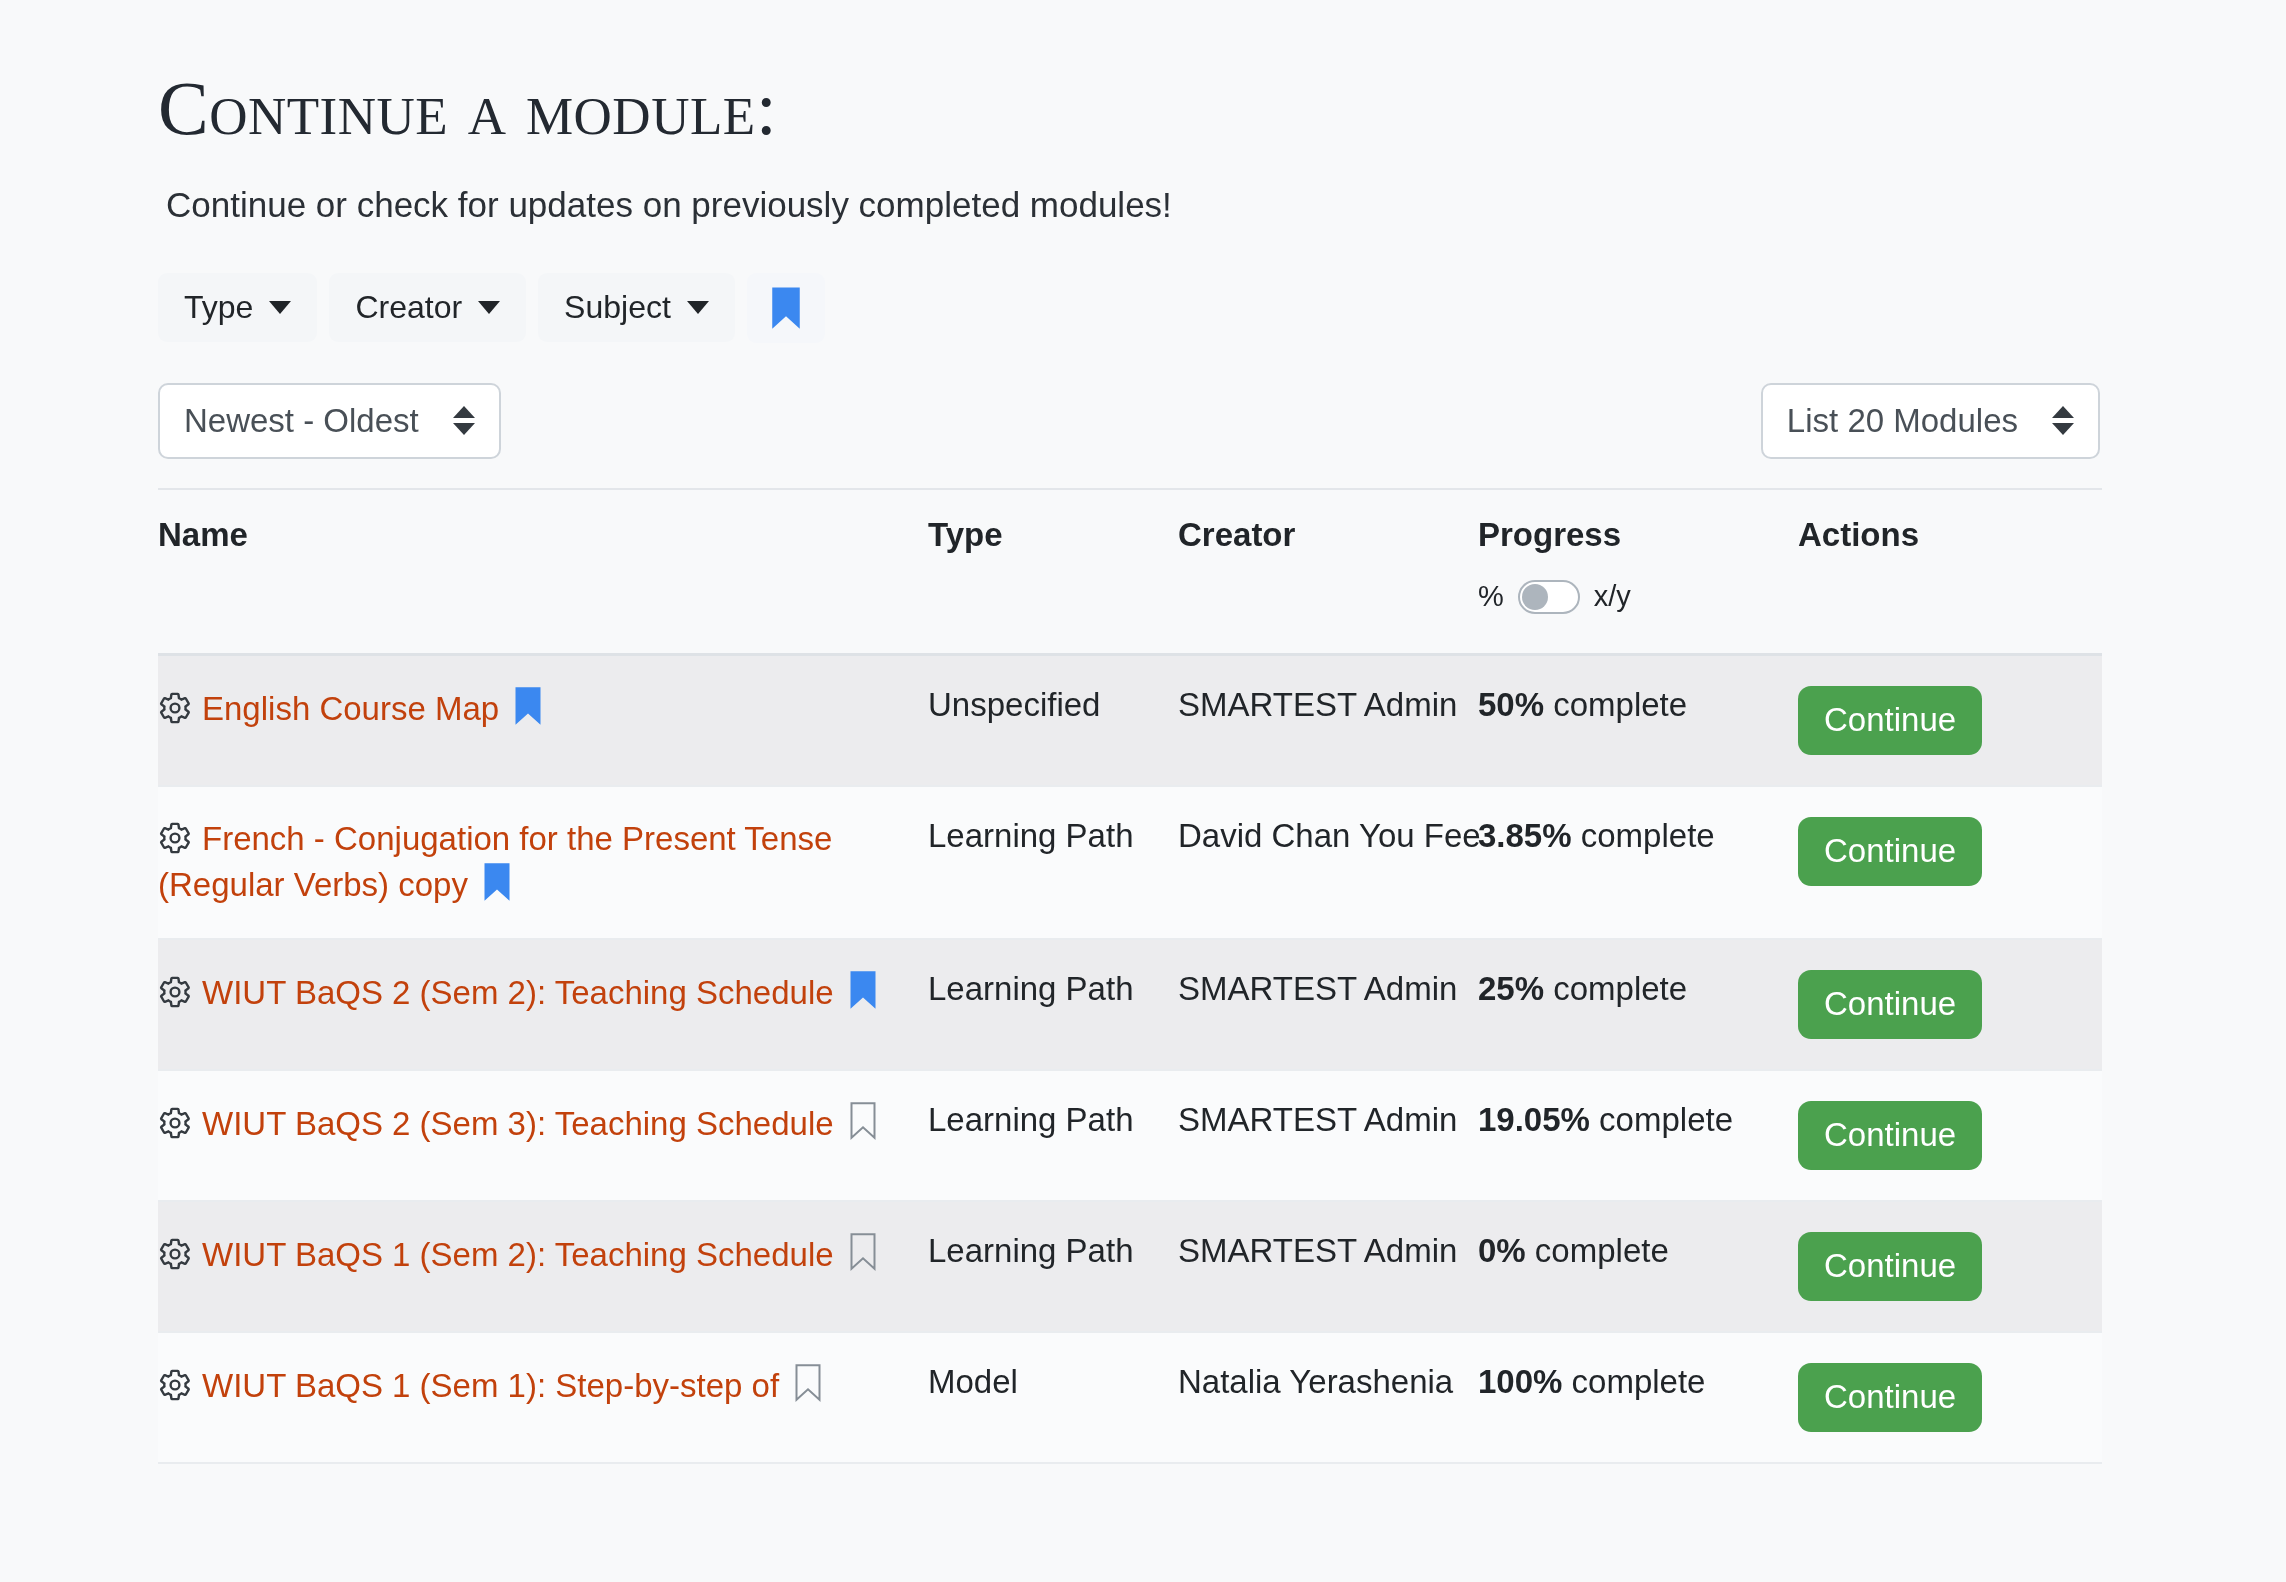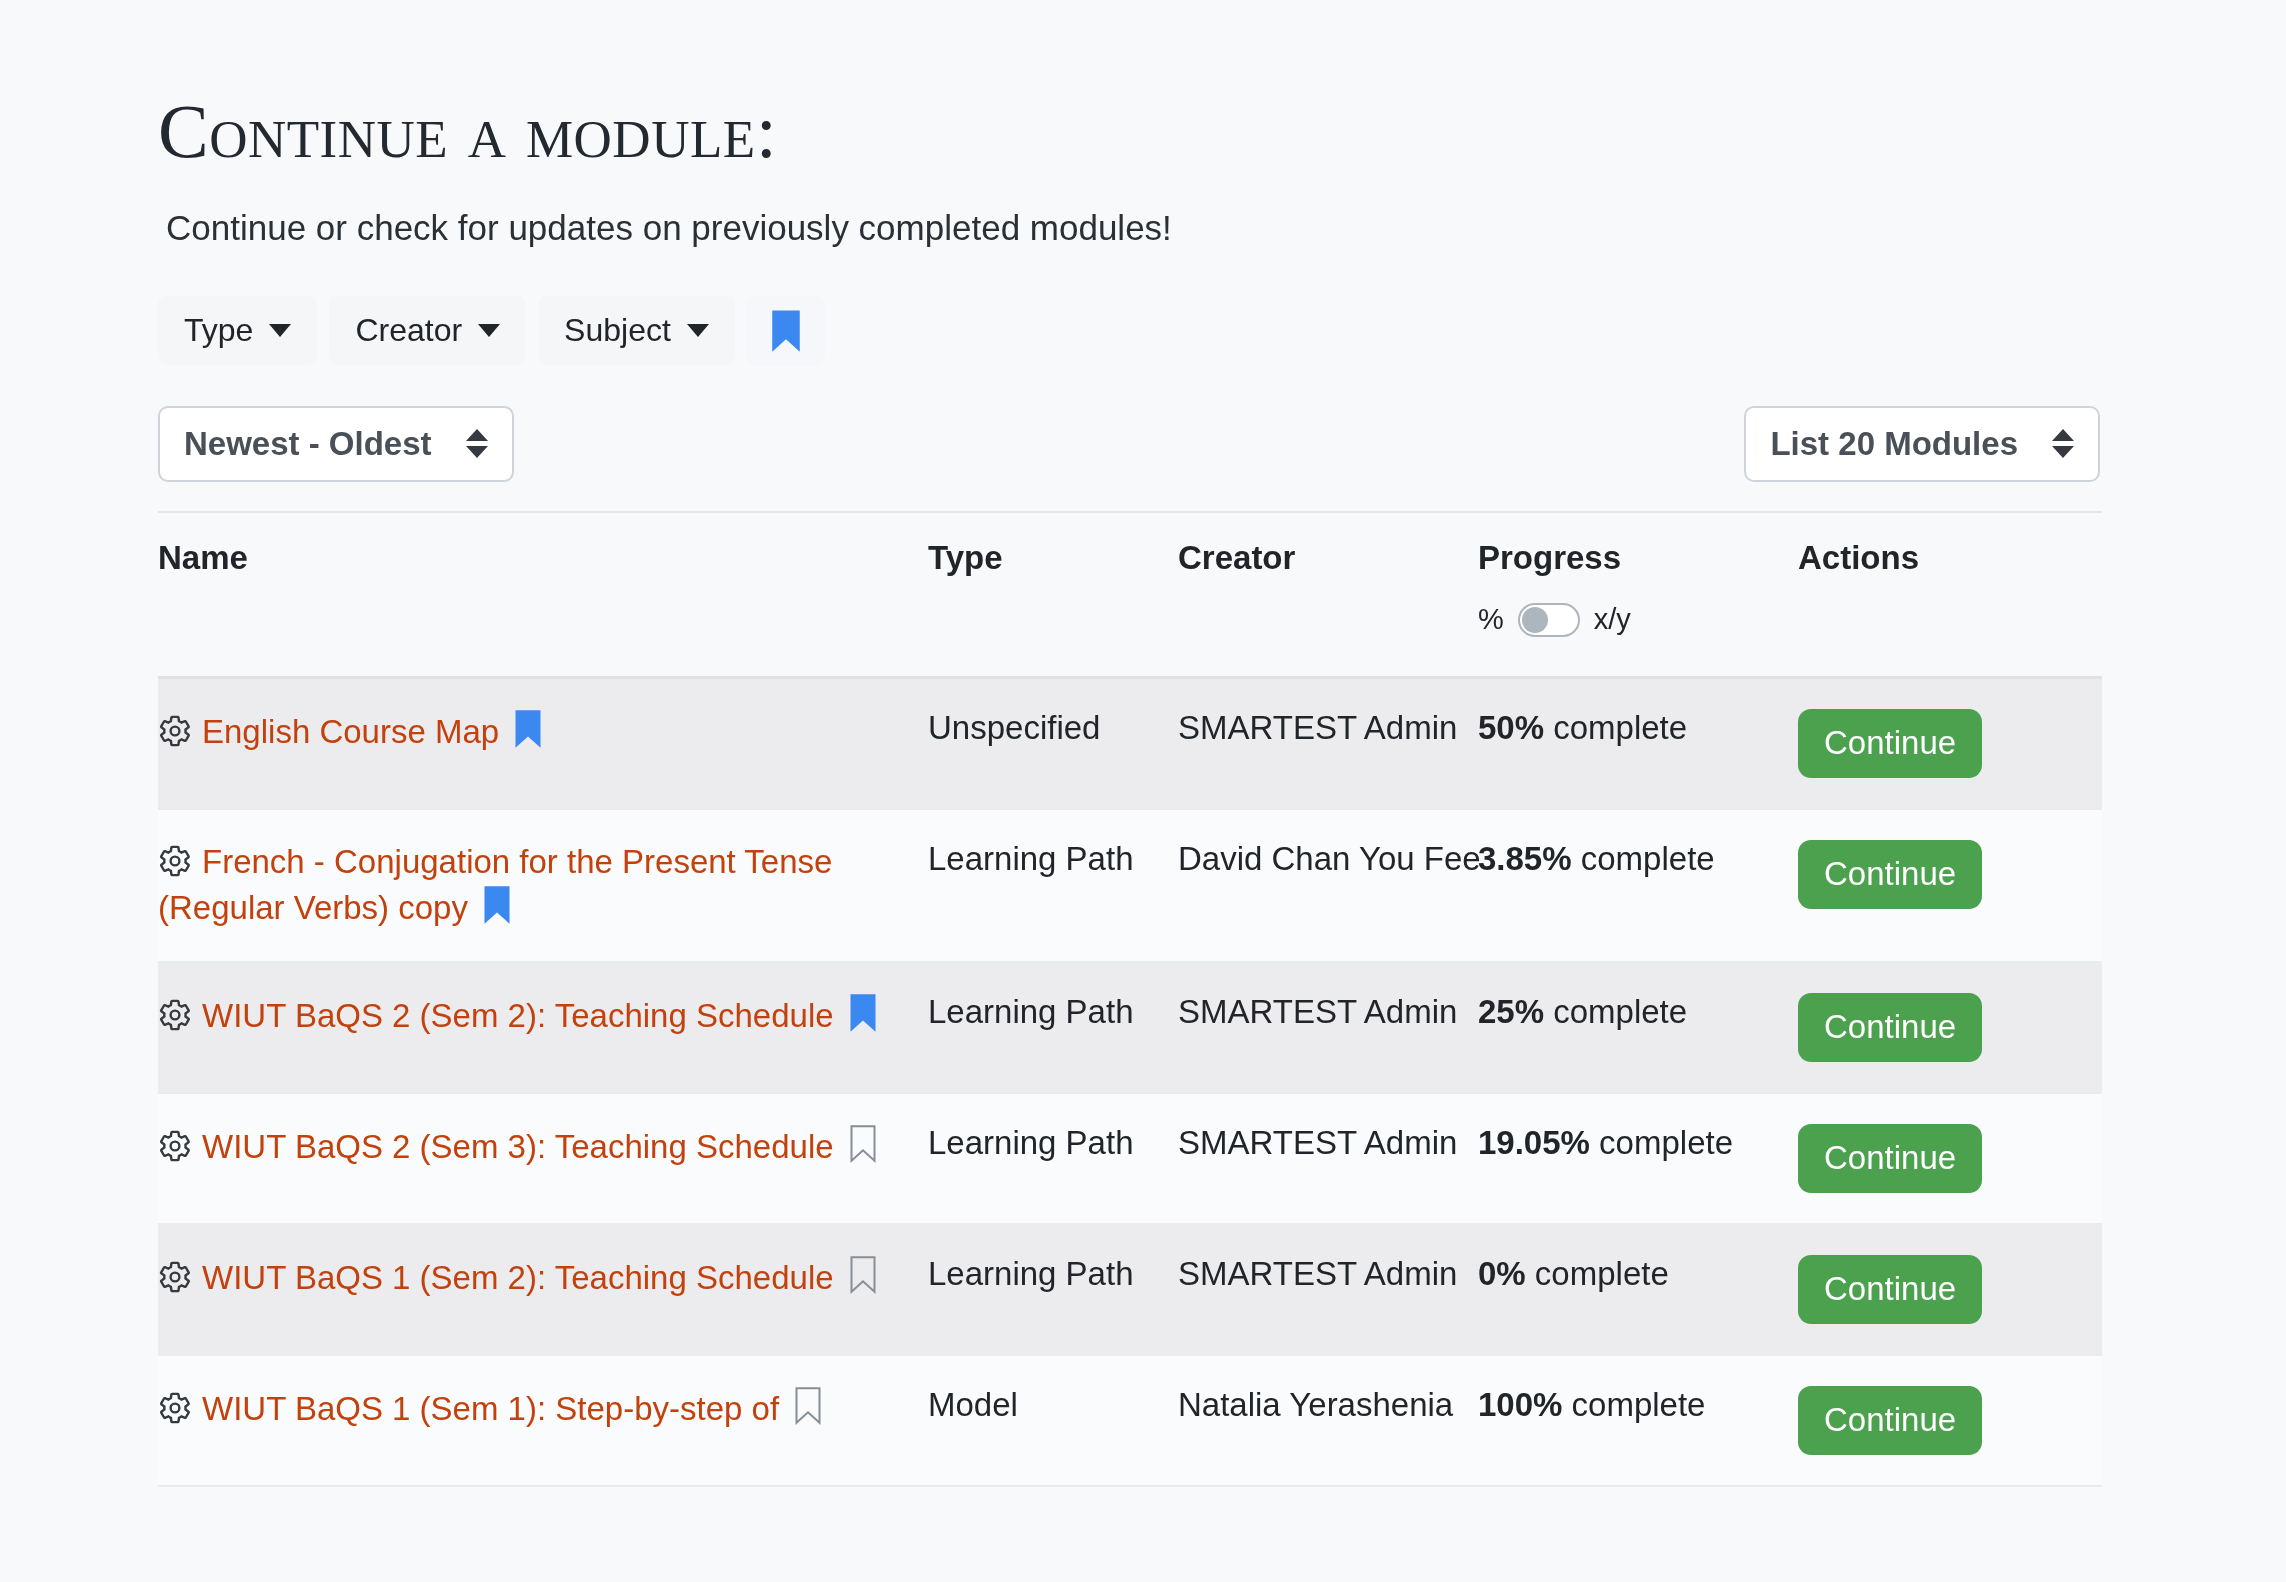--- a/index.html
+++ b/index.html
@@ -15,21 +15,21 @@
 
   
   .page-title {
     font-family: "Liberation Serif", serif;
     font-variant: small-caps;
     font-weight: 400;
     font-size: 76px;
     line-height: 1.05;
     color: #232931;
     margin: 0;
-    padding-top: 92px;
+    padding-top: 69px;
     letter-spacing: 0.5px;
   }
   .subtitle {
     font-size: 35px;
     color: #2b3036;
     margin: 8px;
     padding-top: 28px;
     font-weight: 400;
   }
 
@@ -85,21 +85,20 @@
   
   .bm { display: inline-block; vertical-align: middle; }
 
   
   .select-row {
     display: flex;
     align-items: center;
     justify-content: space-between;
     margin-top: 40px;
     padding-right: 186px;
-    font-weight: bold;
   }
   .sel {
     display: inline-flex;
     align-items: center;
     justify-content: space-between;
     gap: 34px;
     background: #ffffff;
     border: 2px solid #ced4da;
     border-radius: 10px;
     padding: 17px 24px;

